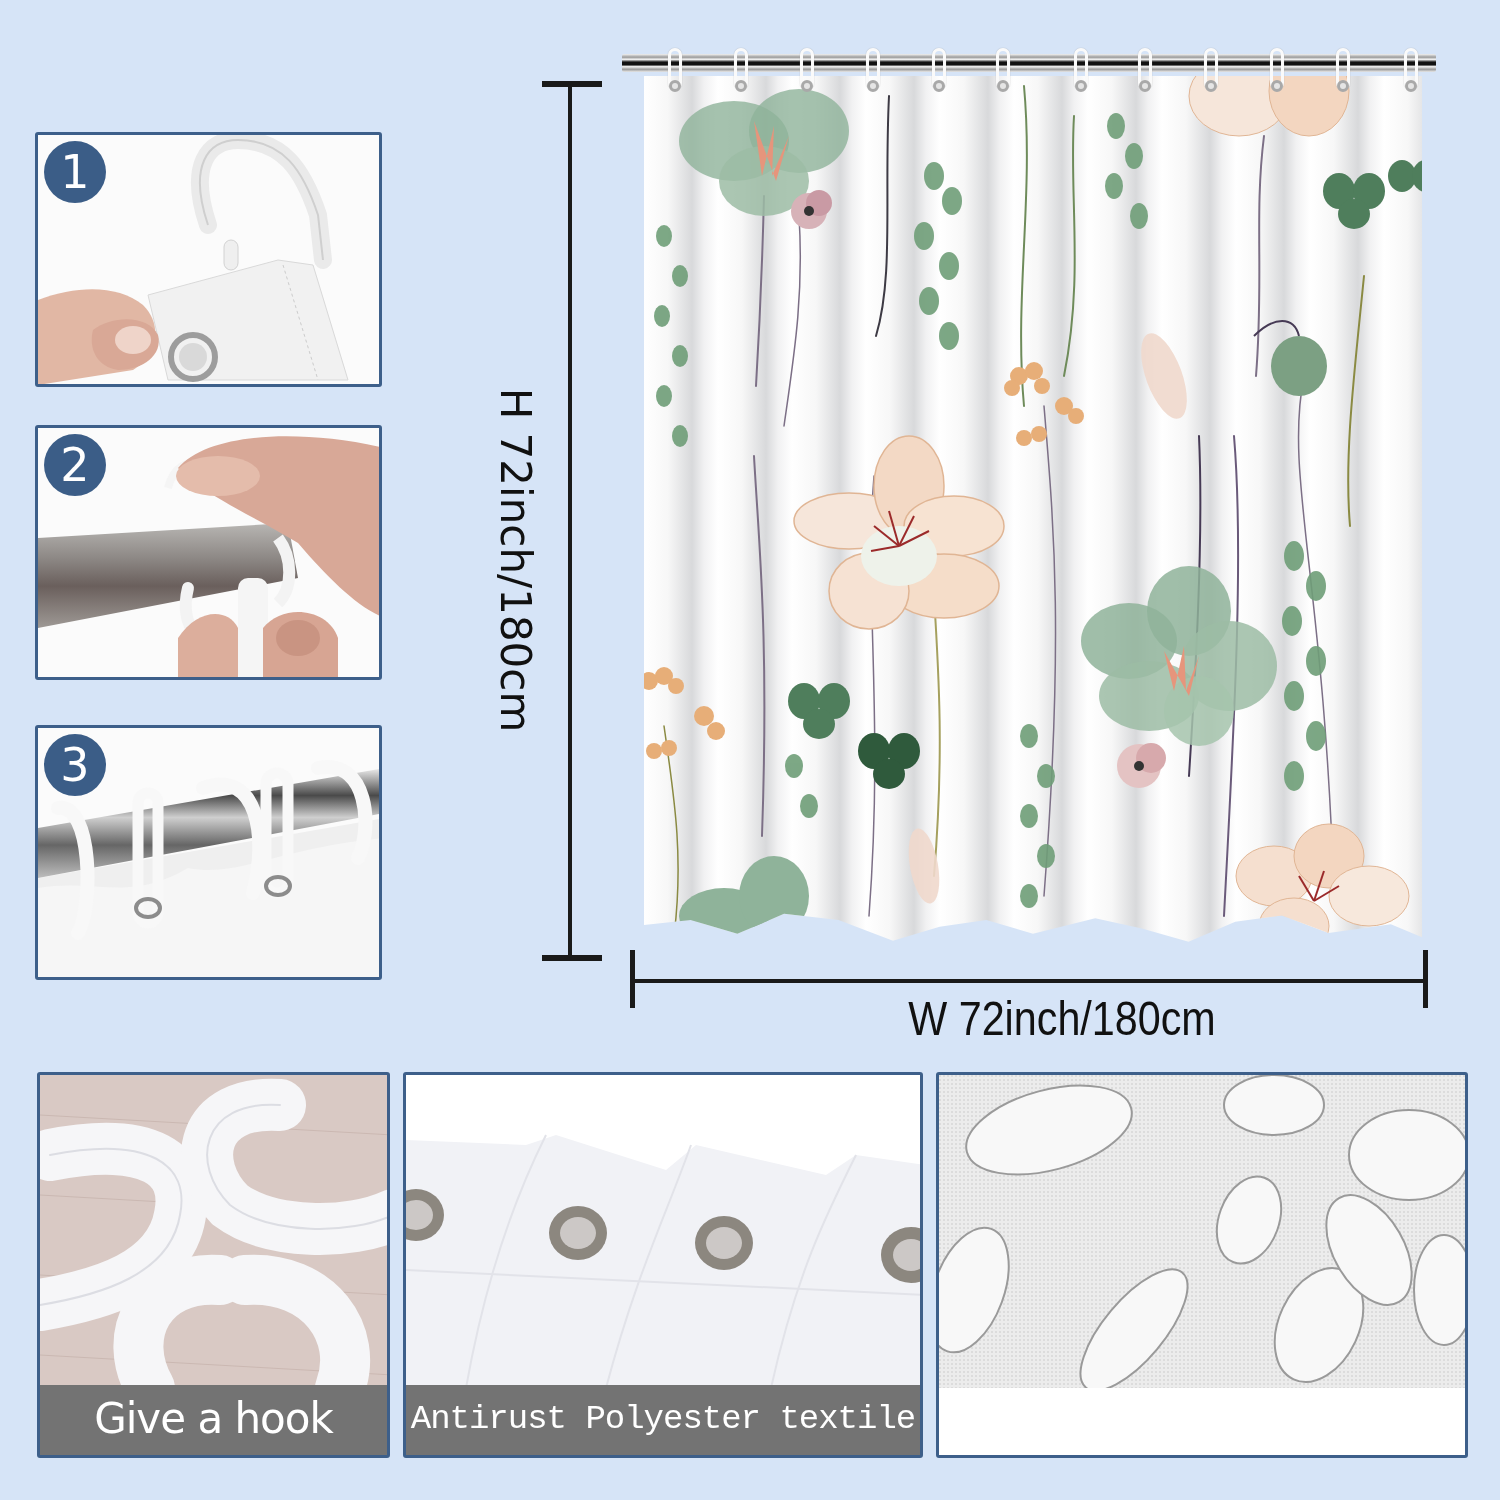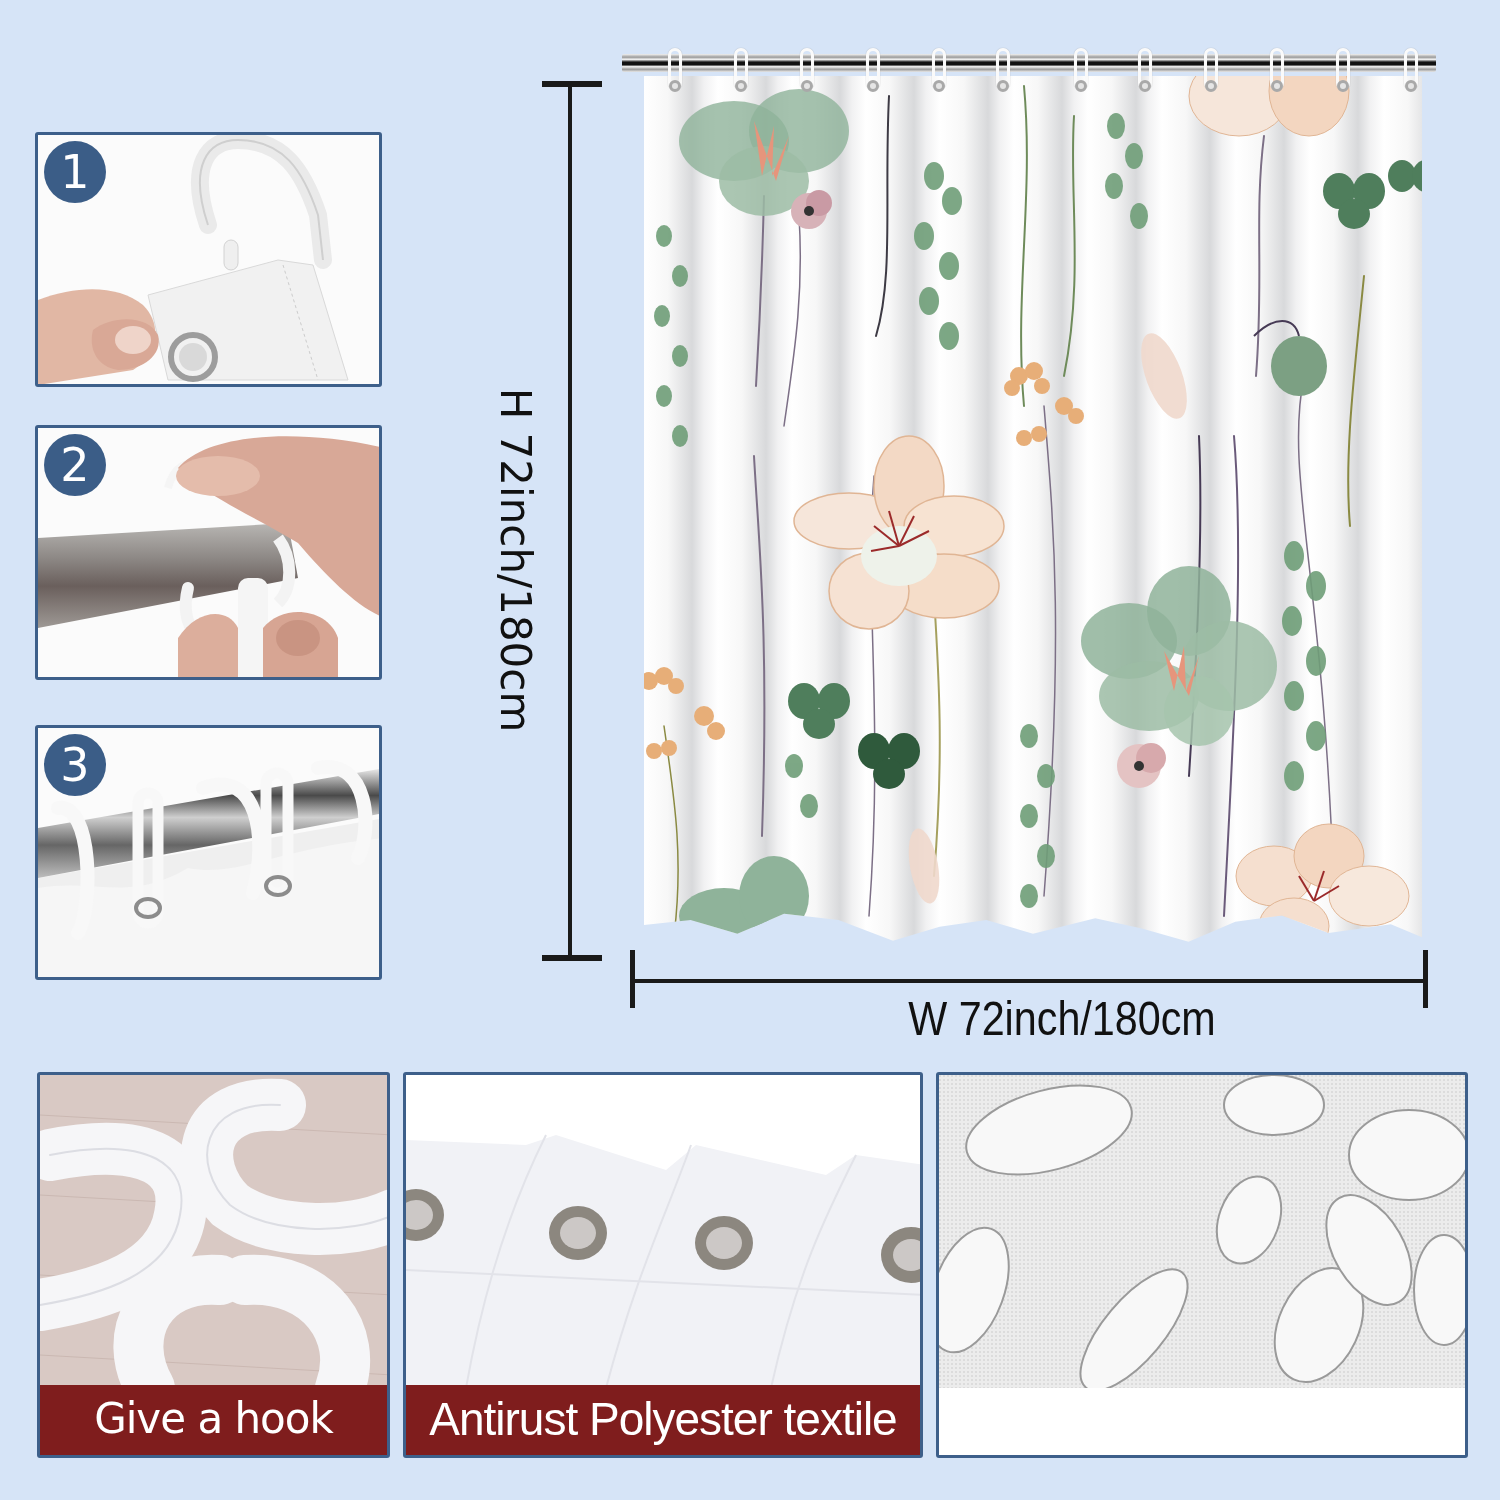--- a/index.html
+++ b/index.html
@@ -98,28 +98,28 @@
     top: 1072px;
     height: 386px;
     border: 3px solid #3d5f8a;
     border-radius: 3px;
     background: #ffffff;
     overflow: hidden;
   }
   .feature-photo { position: absolute; left: 0; top: 0; right: 0; height: 313px; overflow: hidden; }
   .feature-caption {
     position: absolute; left: 0; right: 0; bottom: 0; height: 70px;
-    background: #7f1d1d;
+    background: #737373;
     color: #fff;
     text-align: center;
     line-height: 68px;
     white-space: nowrap;
   }
   .cap-hook { font-family: "DejaVu Sans", sans-serif; font-size: 42px; letter-spacing: -1px; }
-  .cap-poly { font-family: Liberation Sans, sans-serif; font-size: 46px; letter-spacing: -1px; }
+  .cap-poly { font-family: Liberation Mono, monospace; font-size: 34px; letter-spacing: -1px; }
   .cap-water { font-family: "DejaVu Sans", sans-serif; font-size: 42px; }
 </style>
 </head>
 <body>
 
 <div class="step-panel" style="top:132px;">
   <div class="step-badge">1</div>
   <svg width="347" height="255" viewBox="0 0 347 255">
     <rect width="347" height="255" fill="#fbfbfb"></rect>
 

